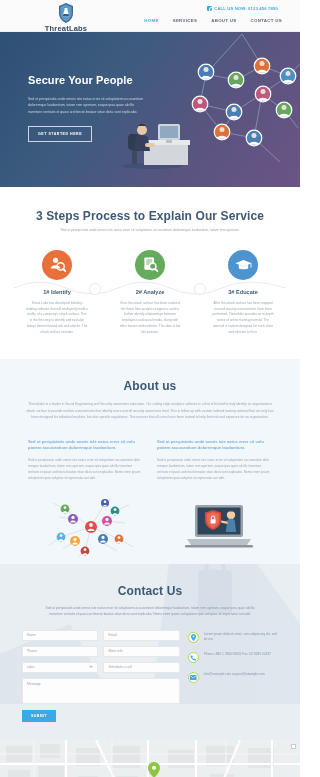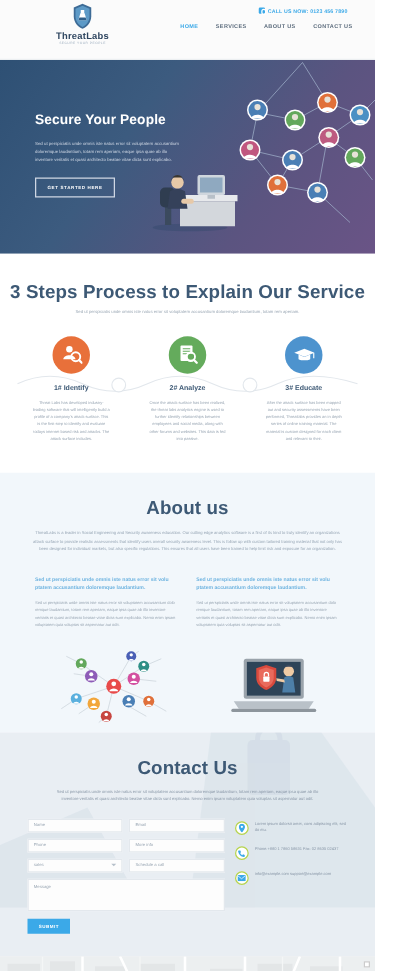--- a/index.html
+++ b/index.html
@@ -7,21 +7,21 @@
   body {
     font-family: "Liberation Sans", sans-serif;
     background:#ffffff;
     color:#4a5568;
     font-size:10px;
     -webkit-font-smoothing:antialiased;
   }
   .page { width:300px; position:relative; overflow:hidden; }
 
   
-  .header { background:#fbfbfb; height:48px; position:relative; border-bottom:1px solid #eceff1; }
+  .header { background:#fbfbfb; height:32px; position:relative; border-bottom:1px solid #eceff1; }
   .logo-wrap { position:absolute; left:26px; top:2px; width:80px; text-align:center; }
   .logo-mark { width:18px; height:22px; margin:0 auto; position:relative; }
   .logo-mark svg { display:block; }
   .logo-text { font-size:7.5px; font-weight:bold; color:#2f4660; letter-spacing:.2px; margin-top:1px; line-height:1; }
   .logo-sub { font-size:2.6px; color:#9fb0c0; letter-spacing:.4px; line-height:1; margin-top:1px; }
 
   .call-now { position:absolute; right:22px; top:6px; display:flex; align-items:center; gap:2px; }
   .call-ico { width:5px; height:5px; background:#3ba9e8; border-radius:1px; display:inline-block; position:relative;}
   .call-ico:after{content:"";position:absolute;left:1.3px;top:1.3px;width:2.4px;height:2.4px;border:.6px solid #fff;border-radius:50%;}
   .call-txt { font-size:4.2px; color:#3ba9e8; font-weight:bold; letter-spacing:.15px; white-space:nowrap; }
@@ -36,21 +36,21 @@
   .hero-net { position:absolute; right:-6px; top:0; width:130px; height:155px; }
   .hero-desk { position:absolute; left:112px; top:78px; width:80px; height:60px; }
   .hero-copy { position:absolute; left:28px; top:42px; width:118px; }
   .hero-h1 { font-size:11px; font-weight:bold; color:#ffffff; letter-spacing:.1px; line-height:1.15; }
   .hero-p { font-size:3.5px; color:#cfd7e4; line-height:1.85; margin-top:9px; }
   .hero-btn { margin-top:11px; display:inline-block; border:1px solid #cfd7e4; color:#ffffff;
     font-size:3.6px; font-weight:bold; letter-spacing:.5px; padding:5px 9px; background:transparent; cursor:pointer; }
 
   
   .steps { background:#ffffff; padding:22px 0 24px; position:relative; }
-  .sec-title { text-align:center; font-size:15px; font-weight:bold; color:#3d5975; letter-spacing:.1px; }
+  .sec-title { text-align:center; font-size:12px; font-weight:bold; color:#3d5975; letter-spacing:.1px; }
   .sec-sub { text-align:center; font-size:3.4px; color:#9aa7b4; margin-top:5px; line-height:1.7; padding:0 48px; }
   .steps-row { display:flex; justify-content:space-between; padding:0 22px; margin-top:16px; position:relative; }
   .step { width:70px; text-align:center; position:relative; z-index:2; }
   .step-circle { width:30px; height:30px; border-radius:50%; margin:0 auto; display:flex; align-items:center; justify-content:center; }
   .c-orange { background:#e8703a; }
   .c-green  { background:#64ab5c; }
   .c-blue   { background:#4d93ce; }
   .step-title { margin-top:9px; font-size:5.6px; font-weight:bold; color:#3d5975; }
   .step-body { margin-top:6px; font-size:3.2px; color:#9aa7b4; line-height:1.8; padding:0 4px; }
   .connector { position:absolute; left:0; top:24px; width:300px; height:22px; z-index:1; }

